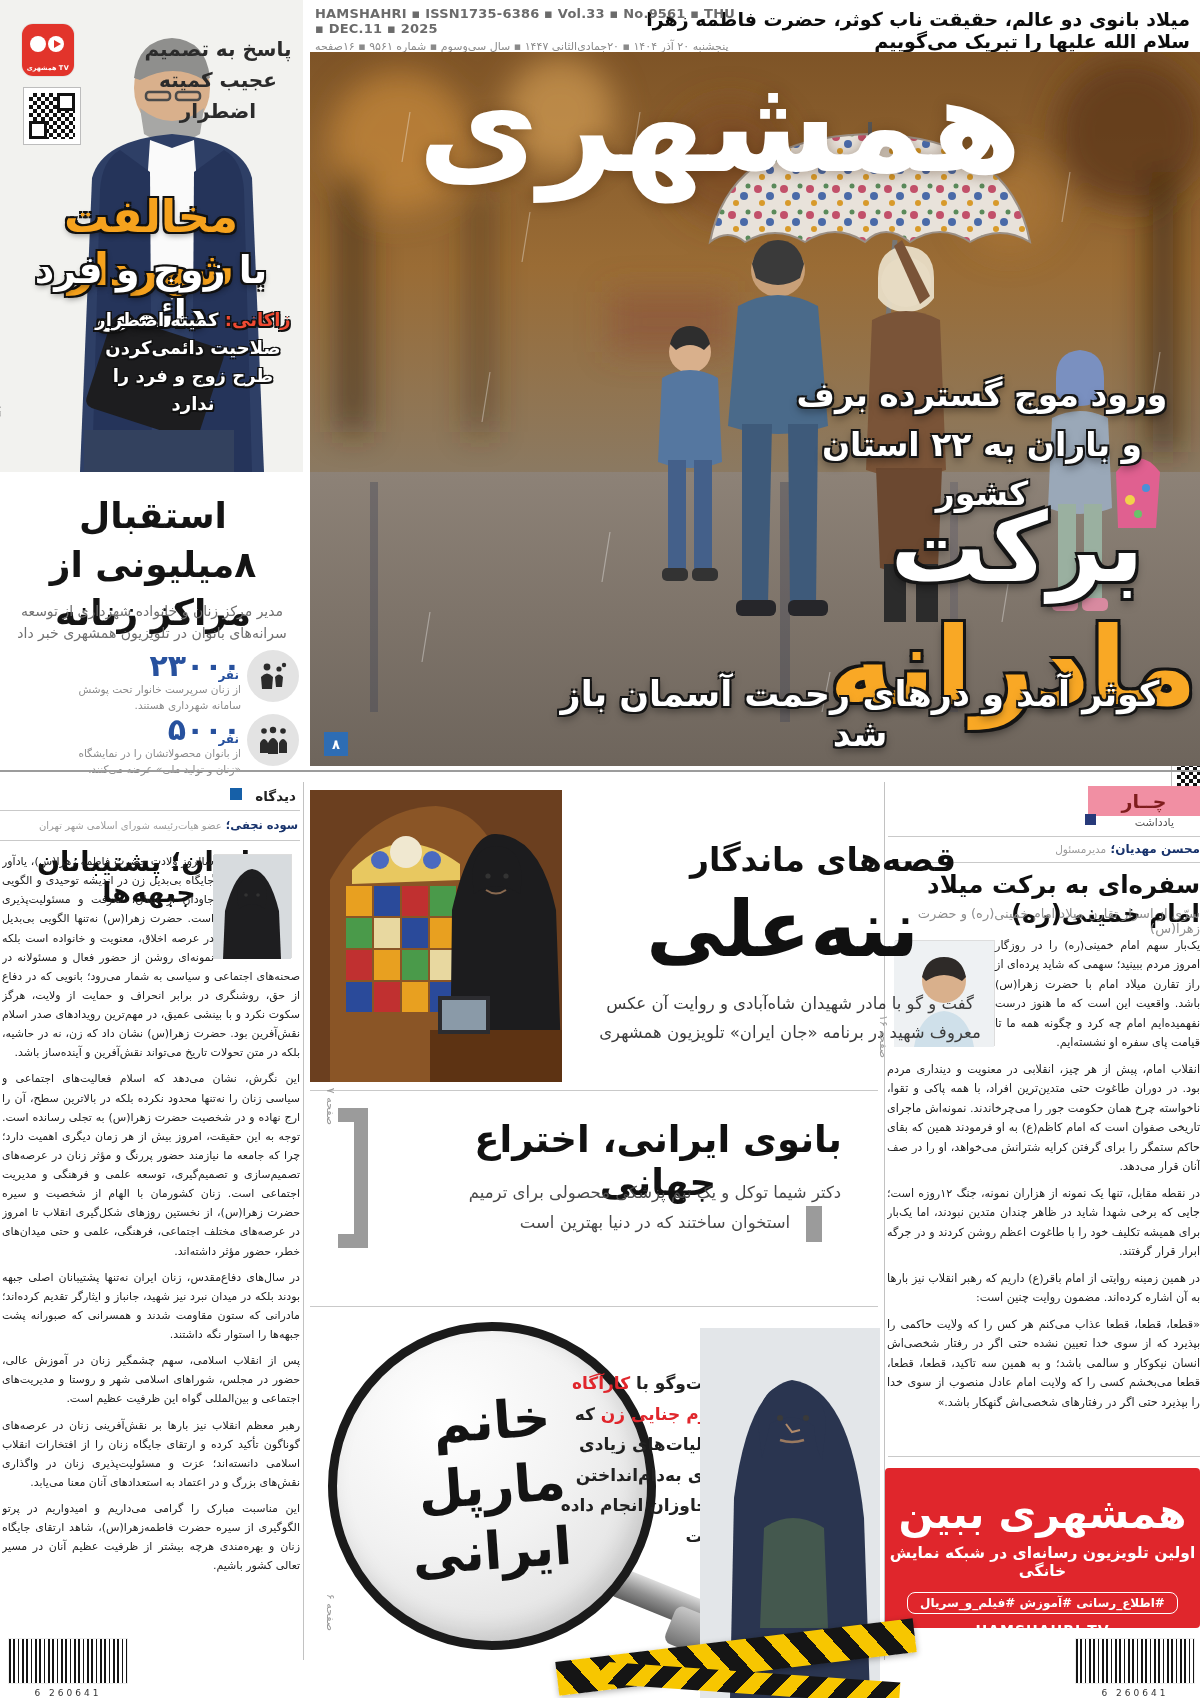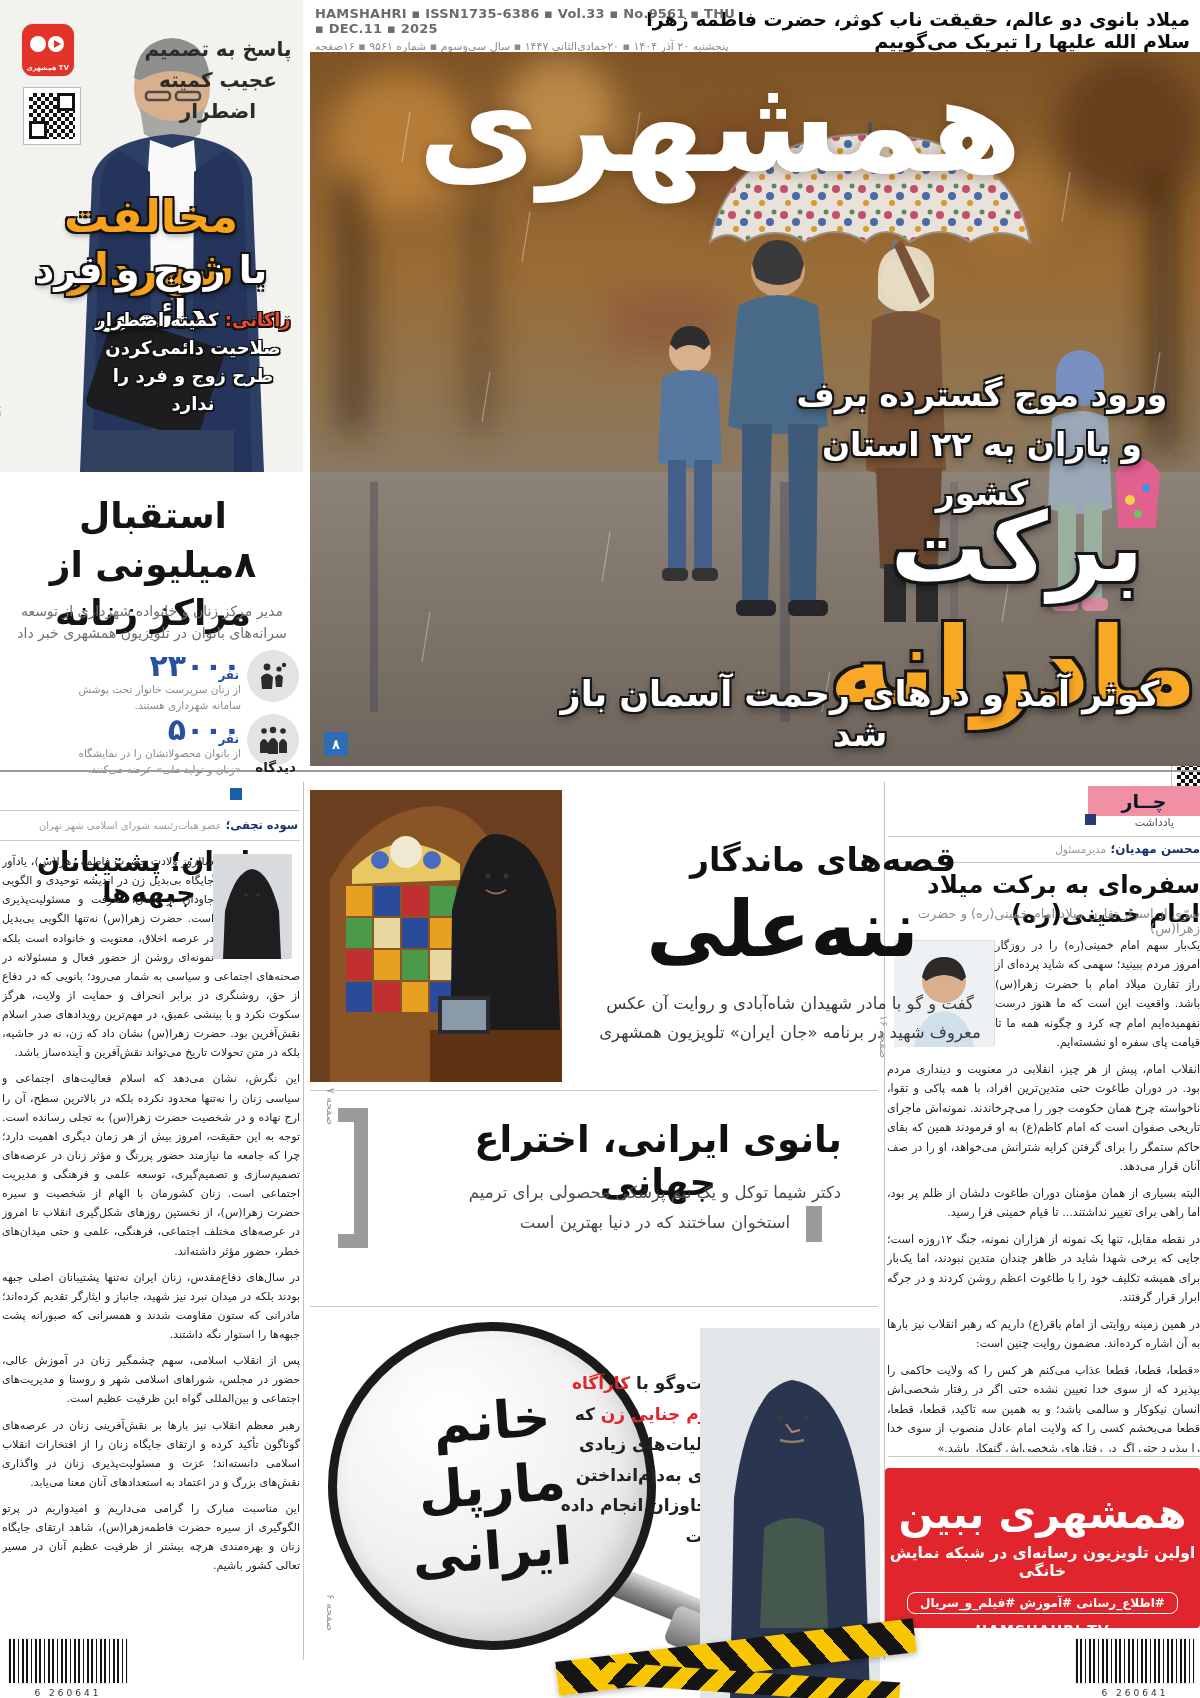--- a/index.html
+++ b/index.html
@@ -52,21 +52,21 @@
   .stat-cap{position:absolute;right:62px;top:34px;width:175px;font-size:10.5px;color:#8a8a8a;line-height:1.5;text-align:right;}
   
   .mainphoto{left:310px;top:52px;width:890px;height:714px;overflow:hidden;background:#7a5a36;}
   .masthead{position:absolute;left:30px;top:-4px;width:760px;text-align:center;font-size:132px;font-weight:900;color:#fff;letter-spacing:-4px;text-shadow:0 2px 14px rgba(60,30,0,.35);}
   .ov-overline{position:absolute;right:18px;top:318px;width:400px;text-align:center;font-size:33px;font-weight:900;line-height:1.5;color:#fff;text-shadow:-2px -2px 0 #151515,2px -2px 0 #151515,-2px 2px 0 #151515,2px 2px 0 #151515,0 4px 8px rgba(0,0,0,.5);}
   .ov-w{position:absolute;right:18px;top:440px;width:330px;text-align:center;font-size:96px;font-weight:900;color:#fff;text-shadow:-3px -3px 0 #151515,3px -3px 0 #151515,-3px 3px 0 #151515,3px 3px 0 #151515,0 5px 10px rgba(0,0,0,.5);}
   .ov-y{position:absolute;right:2px;top:552px;width:370px;text-align:center;font-size:108px;font-weight:900;color:#f9a825;text-shadow:-3px -3px 0 #151515,3px -3px 0 #151515,-3px 3px 0 #151515,3px 3px 0 #151515,0 5px 10px rgba(0,0,0,.5);}
   .ov-deck{position:absolute;right:30px;bottom:12px;width:620px;text-align:center;font-size:35px;font-weight:900;color:#fff;text-shadow:-2px -2px 0 #151515,2px -2px 0 #151515,-2px 2px 0 #151515,2px 2px 0 #151515,0 4px 8px rgba(0,0,0,.5);}
   .pgbox{position:absolute;left:14px;bottom:10px;width:24px;height:24px;background:#2e6db4;color:#fff;font-size:13px;font-weight:bold;display:flex;align-items:center;justify-content:center;}
   
-  .note-label{right:0;top:786px;width:112px;height:30px;background:#f18fa3;color:#0f172a;font-weight:900;font-size:19px;text-align:center;line-height:30px;letter-spacing:6px;}
+  .note-label{right:0;top:786px;width:112px;height:30px;background:#f18fa3;color:#7f1d1d;font-weight:900;font-size:19px;text-align:center;line-height:30px;letter-spacing:6px;}
   .note-label2{right:26px;top:816px;font-size:11px;color:#555;}
   .note-sq{right:104px;top:814px;width:11px;height:11px;background:#273a7a;}
   .note-author{right:0;top:842px;width:310px;font-size:12px;color:#17326b;font-weight:bold;}
   .note-author .role{color:#9a9a9a;font-weight:normal;font-size:10.5px;}
   .note-hl{right:0;top:870px;width:312px;font-size:24.5px;font-weight:900;color:#101010;text-align:right;}
   .note-sub{right:0;top:906px;width:312px;font-size:13px;color:#8d8d8d;text-align:right;}
   .note-body{right:0;top:936px;width:313px;height:516px;overflow:hidden;font-size:11.2px;line-height:1.74;text-align:justify;color:#222;}
   .note-body p{margin:0 0 7px 0;}
   .note-photo{float:left;width:100px;height:106px;margin:4px 0 6px 8px;background:#e9edf0;border:1px solid #ddd;}
   .ad{right:0;top:1468px;width:315px;height:160px;background:#e0262c;border-radius:4px;color:#fff;text-align:center;}
@@ -86,21 +86,21 @@
   .lens{left:328px;top:1322px;width:328px;height:328px;border-radius:50%;background:radial-gradient(circle at 35% 28%,#ffffff 0%,#f2f2f2 45%,#d8d8d8 100%);border:9px solid #1b1b1b;box-shadow:inset -8px -10px 22px rgba(0,0,0,.12);display:flex;flex-direction:column;align-items:center;justify-content:center;}
   .lens div{font-size:52px;font-weight:900;color:#141414;line-height:1.25;transform:rotate(-4deg);}
   .lens-handle{left:610px;top:1588px;width:120px;height:30px;background:linear-gradient(180deg,#ddd,#8f8f8f 55%,#5f5f5f);border-radius:6px;transform:rotate(22deg);}
   .lens-handle2{left:668px;top:1614px;width:60px;height:40px;background:linear-gradient(180deg,#c8c8c8,#6f6f6f);border-radius:8px;transform:rotate(22deg);}
   .marple-deck{left:556px;top:1368px;width:170px;font-size:17px;font-weight:bold;line-height:1.8;text-align:right;color:#222;}
   .marple-deck .red{color:#e0262c;}
   .marple-photo{left:700px;top:1328px;width:180px;height:370px;overflow:hidden;background:#dfe3e6;}
   .tape{left:556px;top:1640px;width:360px;height:34px;background:repeating-linear-gradient(55deg,#f7c600 0 16px,#151515 16px 32px);transform:rotate(-7deg);box-shadow:0 2px 6px rgba(0,0,0,.3);}
   .tape2{left:600px;top:1672px;width:300px;height:22px;background:repeating-linear-gradient(-50deg,#f7c600 0 14px,#151515 14px 28px);transform:rotate(4deg);}
   
-  .vp-label{right:904px;top:759px;font-size:13.5px;font-weight:bold;color:#222;}
+  .vp-label{right:904px;top:788px;font-size:13.5px;font-weight:bold;color:#222;}
   .vp-sq{right:958px;top:788px;width:12px;height:12px;background:#1660a8;}
   .vp-author{left:0;top:818px;width:298px;font-size:11.5px;color:#17326b;font-weight:bold;text-align:right;}
   .vp-author .role{color:#9a9a9a;font-weight:normal;font-size:10px;}
   .vp-hl{left:0;top:846px;width:298px;font-size:27px;font-weight:900;text-align:center;}
   .vp-body{left:2px;top:852px;width:298px;height:730px;overflow:hidden;font-size:11px;line-height:1.74;text-align:justify;color:#222;}
   .vp-body p{margin:0 0 7px 0;}
   .vp-photo{float:left;width:78px;height:104px;margin:2px 0 6px 8px;background:#cfd4d8;border:1px solid #ddd;}
   
   .fr{float:right;margin:2px 8px 6px 0 !important;}
 </style>
@@ -311,21 +311,20 @@
     <span class="note-photo" style="display:block;">
       <svg width="100" height="106" viewBox="0 0 100 106">
           <rect width="100" height="106" fill="#eef1f3"></rect>
           <circle cx="50" cy="40" r="22" fill="#d9b08c"></circle>
           <path d="M28 36 q4 -20 22 -20 q18 0 22 20 l-4 4 q-18 -12 -36 0 z" fill="#2e2a28"></path>
           <path d="M20 106 q6 -34 30 -36 q24 2 30 36 z" fill="#cfe0ea"></path>
         </svg>
     </span>
     <p>یک‌بار سهم امام خمینی(ره) را در روزگار امروز مردم ببینید؛ سهمی که شاید پرده‌ای از راز تقارن میلاد امام با حضرت زهرا(س) باشد. واقعیت این است که ما هنوز درست نفهمیده‌ایم امام چه کرد و چگونه همه ما تا قیامت پای سفره او نشسته‌ایم.</p>
     <p>انقلاب امام، پیش از هر چیز، انقلابی در معنویت و دینداری مردم بود. در دوران طاغوت حتی متدین‌ترین افراد، با همه پاکی و تقوا، ناخواسته چرخ همان حکومت جور را می‌چرخاندند. نمونه‌اش ماجرای تاریخی صفوان است که امام کاظم(ع) به او فرمودند همین که بقای حاکم ستمگر را برای گرفتن کرایه شترانش می‌خواهد، او را در صف آنان قرار می‌دهد.</p>
-    <p>البته بسیاری از همان مؤمنان دوران طاغوت دلشان از ظلم پر بود، اما راهی برای تغییر نداشتند... تا قیام خمینی فرا رسید.</p>
     <p>در نقطه مقابل، تنها یک نمونه از هزاران نمونه، جنگ ۱۲روزه است؛ جایی که برخی شهدا شاید در ظاهر چندان متدین نبودند، اما یک‌بار برای همیشه تکلیف خود را با طاغوت اعظم روشن کردند و در جرگه ابرار قرار گرفتند.</p>
     <p>در همین زمینه روایتی از امام باقر(ع) داریم که رهبر انقلاب نیز بارها به آن اشاره کرده‌اند. مضمون روایت چنین است:</p>
     <p>«قطعا، قطعا، قطعا عذاب می‌کنم هر کس را که ولایت حاکمی را بپذیرد که از سوی خدا تعیین نشده حتی اگر در رفتار شخصی‌اش انسان نیکوکار و سالمی باشد؛ و به همین سه تاکید، قطعا، قطعا، قطعا می‌بخشم کسی را که ولایت امام عادل منصوب از سوی خدا را بپذیرد حتی اگر در رفتارهای شخصی‌اش گنهکار باشد.»</p>
 
   </div>
   <div class="abs hr" style="right:0;top:1456px;width:312px;"></div>
   <div class="abs ad">
     <div class="ad-title">همشهری ببین</div>
     <div class="ad-sub">اولین تلویزیون رسانه‌ای در شبکه نمایش خانگی</div>
     <div class="ad-tags">#اطلاع_رسانی   #آموزش   #فیلم_و_سریال</div>

